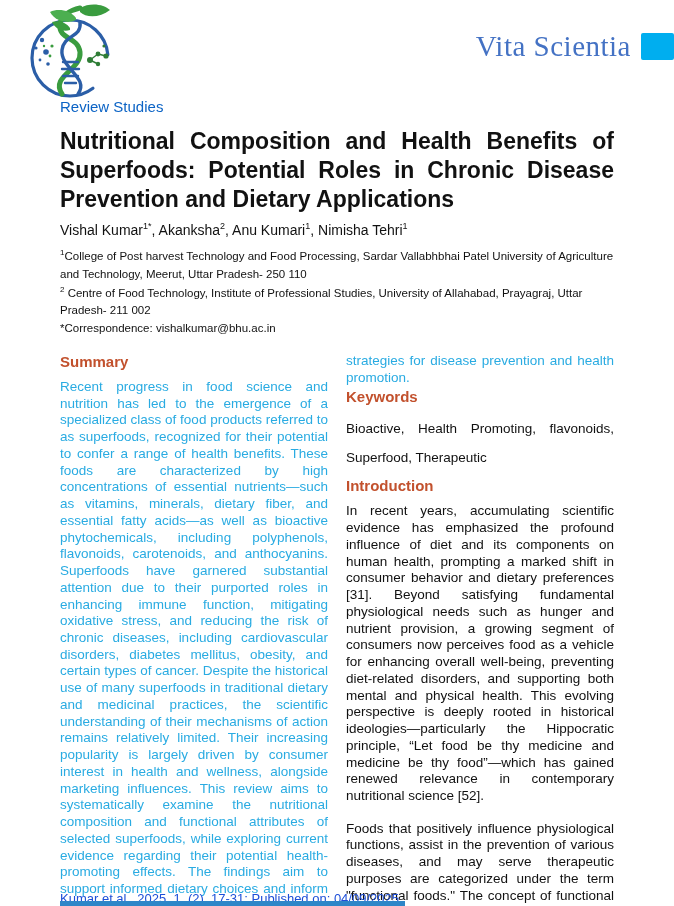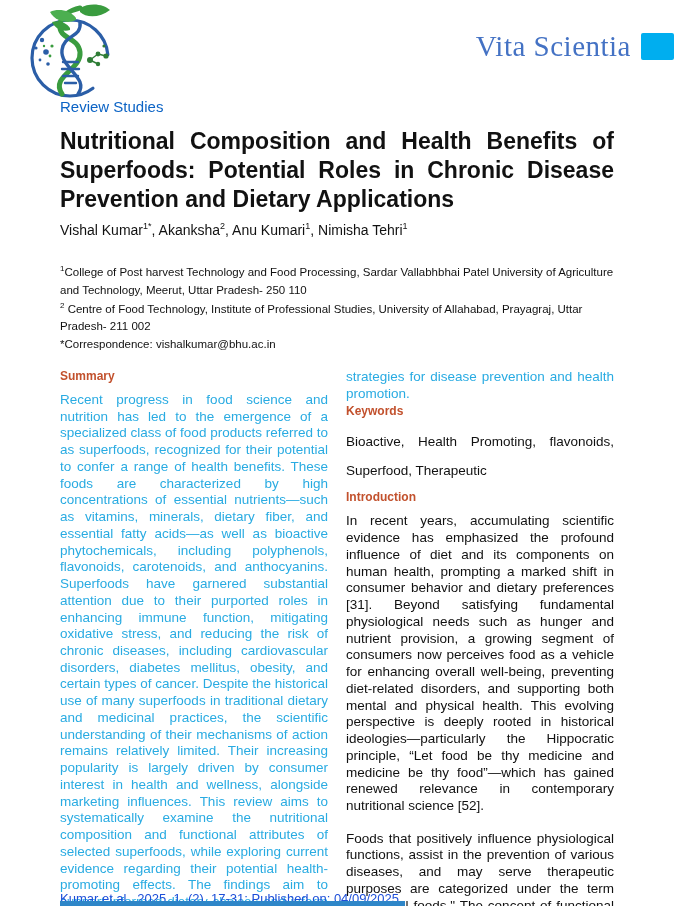--- a/index.html
+++ b/index.html
@@ -24,32 +24,32 @@
   }
   .cyan-block { width: 33px; height: 27px; background: #00AEEF; border-radius: 2px; }
 
   
   .content { padding: 0 60px; }
   .article-type { color: #0B63C5; font-size: 15px; font-weight: 500; margin: 2px 0 12px 0; }
   h1.title {
     font-size: 23px; font-weight: 700; color: #111;
     line-height: 1.27; text-align: justify; margin-bottom: 7px;
   }
-  .authors { font-size: 14px; color: #111; margin-bottom: 25px; }
+  .authors { font-size: 14px; color: #111; margin-bottom: 9px; }
   .author sup { font-size: 9px; }
   .author:not(:last-child)::after { content: ", "; }
   .affiliations { font-size: 11.5px; line-height: 1.55; color: #111; text-align: left; }
   .affiliations sup { font-size: 8px; }
   .aff-line, .corr-line { margin: 0; }
 
   
   .columns { display: flex; gap: 18px; margin-top: 15px; }
   .col { flex: 1 1 0; min-width: 0; }
   .section-heading {
-    font-size: 12px; font-weight: 700; color: #C2512D; margin-bottom: 9px;
+    font-size: 15px; font-weight: 700; color: #C2512D; margin-bottom: 9px;
   }
   .body-text {
     font-size: 13.5px; line-height: 1.24; text-align: justify; color: #111;
   }
   .summary-text { color: #29ABE2; }
   .keywords-text { line-height: 2.15; margin-bottom: 5px; }
   .para { margin-bottom: 16px; }
   .mt-section { margin-top: 2px; }
 
   

